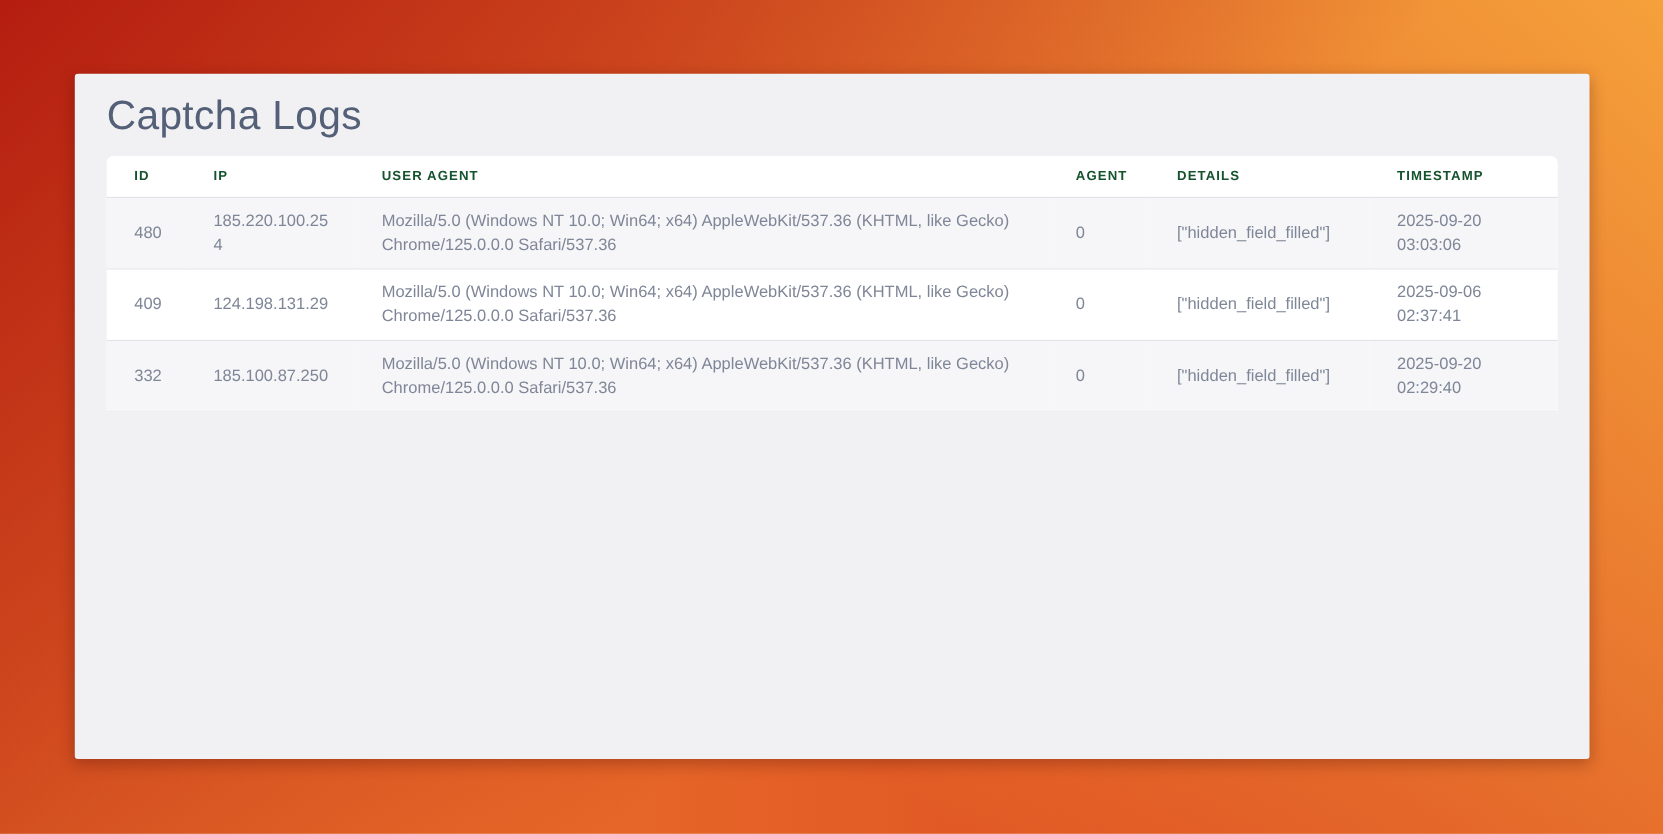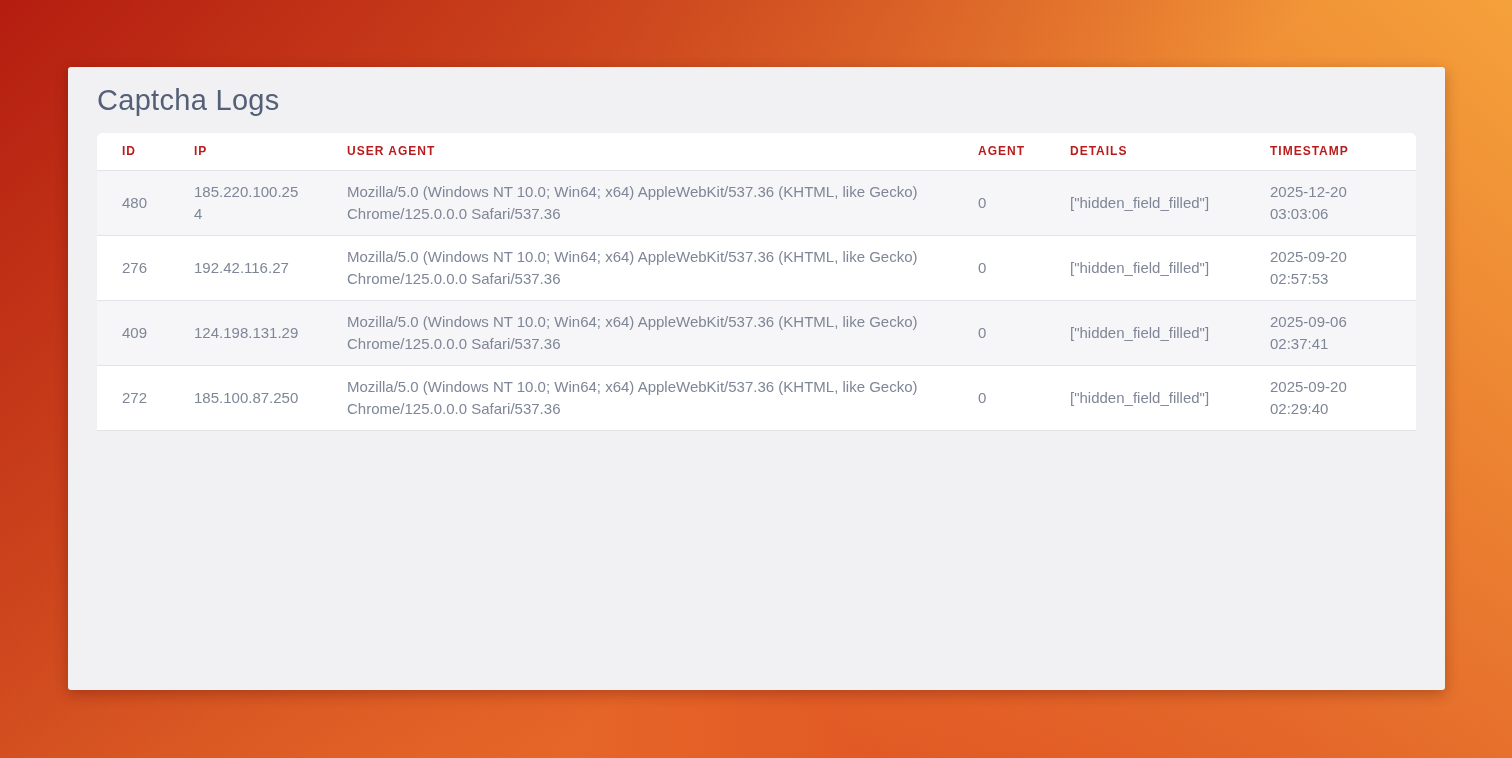--- a/index.html
+++ b/index.html
@@ -15,21 +15,21 @@
     position: absolute;
     left: 68px; top: 67px;
     width: 1377px; height: 623px;
     background: #f1f1f3;
     border-radius: 3px;
     overflow: hidden;
     box-shadow: 0 4px 14px rgba(60,10,5,0.30);
   }
   .page-title {
     margin: 17px 0 0 29px;
-    font-size: 29px;
+    font-size: 37px;
     font-weight: 500;
     letter-spacing: 0.3px;
     color: #546077;
   }
   .table-wrap {
     margin: 16px 29px 0 29px;
     background: #ffffff;
     border-radius: 6px 6px 0 0;
     overflow: hidden;
   }
@@ -45,21 +45,21 @@
   col.c-details   { width: 200px; }
   col.c-timestamp { width: auto; }
   thead th {
     height: 37px;
     padding: 0 14px 0 25px;
     text-align: left;
     vertical-align: middle;
     font-size: 12px;
     font-weight: 700;
     letter-spacing: 1px;
-    color: #b91c1c;
+    color: #14532d;
     background: #ffffff;
     border-bottom: 1px solid #e3e3e7;
     white-space: nowrap;
   }
   tbody td {
     height: 65px;
     padding: 10px 16px 10px 25px;
     vertical-align: middle;
     font-size: 15px;
     line-height: 22px;
@@ -96,46 +96,38 @@
           <th>TIMESTAMP</th>
         </tr>
       </thead>
       <tbody id="log-rows">
   <tr>
     <td>480</td>
     <td>185.220.100.254</td>
     <td>Mozilla/5.0 (Windows NT 10.0; Win64; x64) AppleWebKit/537.36 (KHTML, like Gecko) Chrome/125.0.0.0 Safari/537.36</td>
     <td>0</td>
     <td>["hidden_field_filled"]</td>
-    <td>2025-12-20 03:03:06</td>
+    <td>2025-09-20 03:03:06</td>
   </tr>
 
 
-  <tr>
-    <td>276</td>
-    <td>192.42.116.27</td>
-    <td>Mozilla/5.0 (Windows NT 10.0; Win64; x64) AppleWebKit/537.36 (KHTML, like Gecko) Chrome/125.0.0.0 Safari/537.36</td>
-    <td>0</td>
-    <td>["hidden_field_filled"]</td>
-    <td>2025-09-20 02:57:53</td>
-  </tr>
 
   <tr>
     <td>409</td>
     <td>124.198.131.29</td>
     <td>Mozilla/5.0 (Windows NT 10.0; Win64; x64) AppleWebKit/537.36 (KHTML, like Gecko) Chrome/125.0.0.0 Safari/537.36</td>
     <td>0</td>
     <td>["hidden_field_filled"]</td>
     <td>2025-09-06 02:37:41</td>
   </tr>
 
 
 
   <tr>
-    <td>272</td>
+    <td>332</td>
     <td>185.100.87.250</td>
     <td>Mozilla/5.0 (Windows NT 10.0; Win64; x64) AppleWebKit/537.36 (KHTML, like Gecko) Chrome/125.0.0.0 Safari/537.36</td>
     <td>0</td>
     <td>["hidden_field_filled"]</td>
     <td>2025-09-20 02:29:40</td>
   </tr>
 
 </tbody>
     </table>
   </div>

